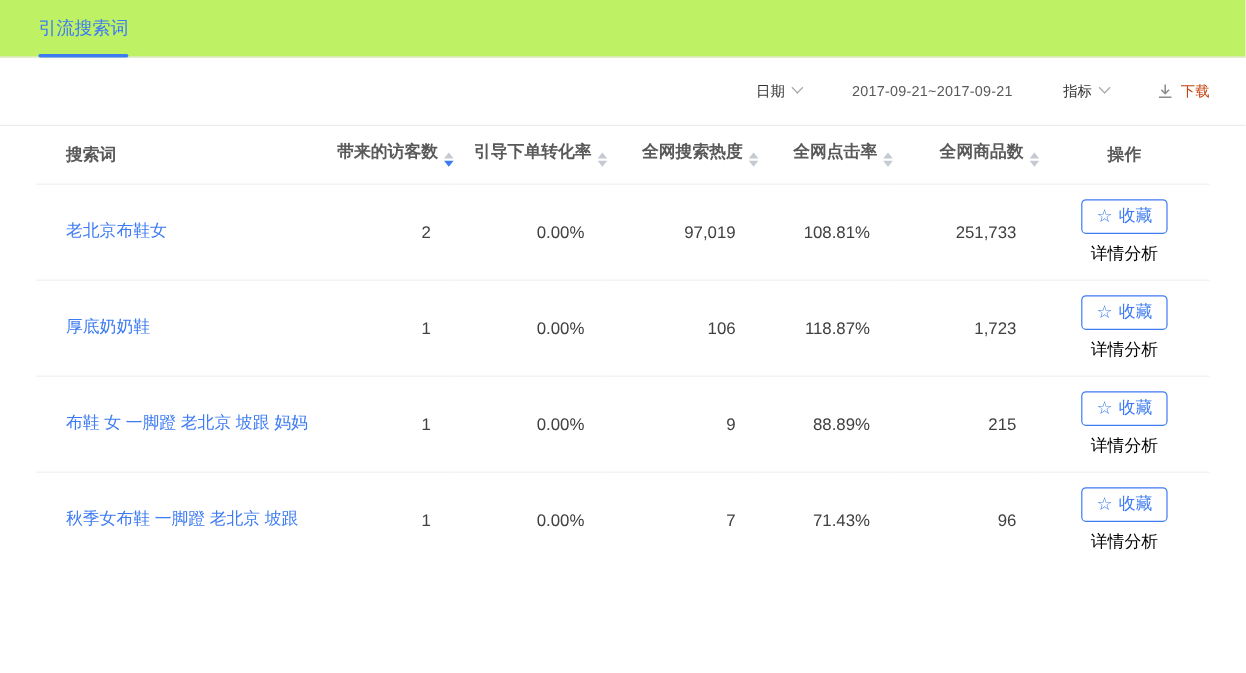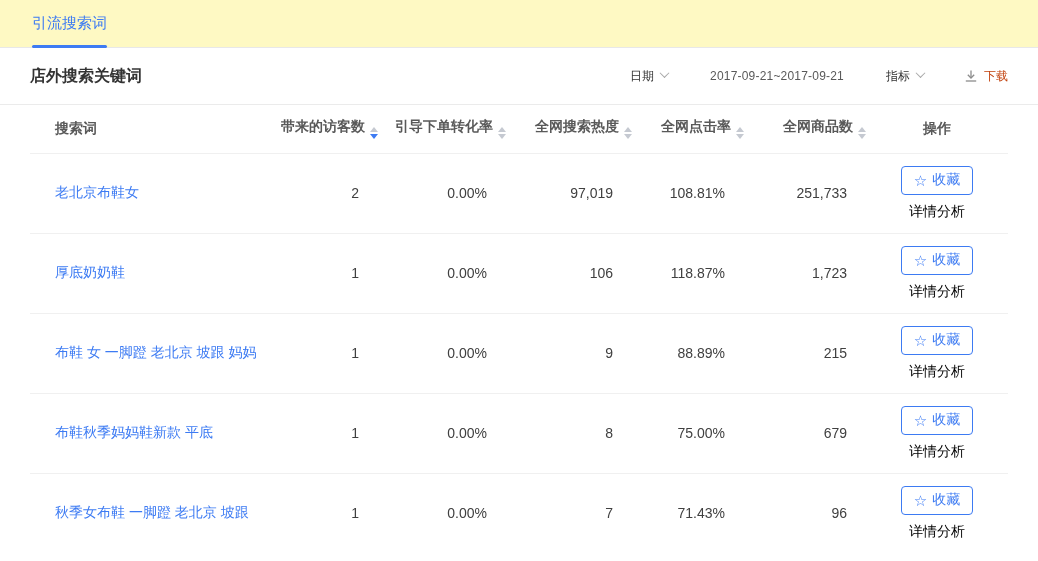--- a/index.html
+++ b/index.html
@@ -1,20 +1,20 @@
 <!DOCTYPE html>
 <html><head>
 <meta charset="utf-8">
 <style>
   * { margin:0; padding:0; box-sizing:border-box; }
   html,body { width:1038px; height:561px; background:#fff; overflow:hidden;
     font-family:"Liberation Sans","DejaVu Sans",sans-serif; color:#333; }
 
   
-  .tabbar { height:48px; border-bottom:1px solid #e8e8e8; display:flex; align-items:stretch; padding-left:32px; background:#fef9c3; }
+  .tabbar { height:48px; border-bottom:1px solid #e8e8e8; display:flex; align-items:stretch; padding-left:32px; background:#bef264; }
   .tab { display:flex; align-items:center; font-size:15px; color:#333; cursor:pointer; margin-right:44px; position:relative; }
   .tab.active { color:#3d7bf3; }
   .tab.active::after { content:""; position:absolute; left:0; right:0; bottom:-1px; height:3px; background:#3d7bf3; border-radius:2px; }
 
   
   .section-head { height:57px; display:flex; align-items:center; padding:0 30px; border-bottom:1px solid #ebebeb; }
   .section-title { font-size:16px; font-weight:bold; color:#333; }
   .toolbar { margin-left:auto; display:flex; align-items:center; font-size:12px; }
   .ctrl { display:flex; align-items:center; cursor:pointer; color:#333; }
   .caret { width:7px; height:7px; border-right:1px solid #a8a8a8; border-bottom:1px solid #a8a8a8; transform:rotate(45deg) translate(-1px,-1px); margin-left:7px; margin-top:-3px; }
@@ -52,21 +52,20 @@
   .detail-link { display:block; margin-top:8px; color:#000000; font-size:14px; text-decoration:none; cursor:pointer; }
 </style>
 </head>
 <body>
 
 <div class="tabbar">
   <div class="tab active">引流搜索词</div>
 </div>
 
 <div class="section-head">
-  <div class="section-title">店外搜索关键词</div>
   <div class="toolbar">
     <div class="ctrl">
       <span>日期</span>
       <span class="caret"></span>
     </div>
     <div class="date-text">2017-09-21~2017-09-21</div>
     <div class="ctrl metric-ctrl">
       <span>指标</span>
       <span class="caret"></span>
     </div>
@@ -163,35 +162,20 @@
     <td class="num">215</td>
     <td class="act">
       <button class="fav-btn">
         <span class="star-glyph">☆</span>
         <span>收藏</span>
       </button>
       <a class="detail-link">详情分析</a>
     </td>
   </tr>
 
-  <tr>
-    <td class="kw"><a>布鞋秋季妈妈鞋新款 平底</a></td>
-    <td class="num">1</td>
-    <td class="num">0.00%</td>
-    <td class="num">8</td>
-    <td class="num">75.00%</td>
-    <td class="num">679</td>
-    <td class="act">
-      <button class="fav-btn">
-        <span class="star-glyph">☆</span>
-        <span>收藏</span>
-      </button>
-      <a class="detail-link">详情分析</a>
-    </td>
-  </tr>
 
   <tr>
     <td class="kw"><a>秋季女布鞋 一脚蹬 老北京 坡跟</a></td>
     <td class="num">1</td>
     <td class="num">0.00%</td>
     <td class="num">7</td>
     <td class="num">71.43%</td>
     <td class="num">96</td>
     <td class="act">
       <button class="fav-btn">

